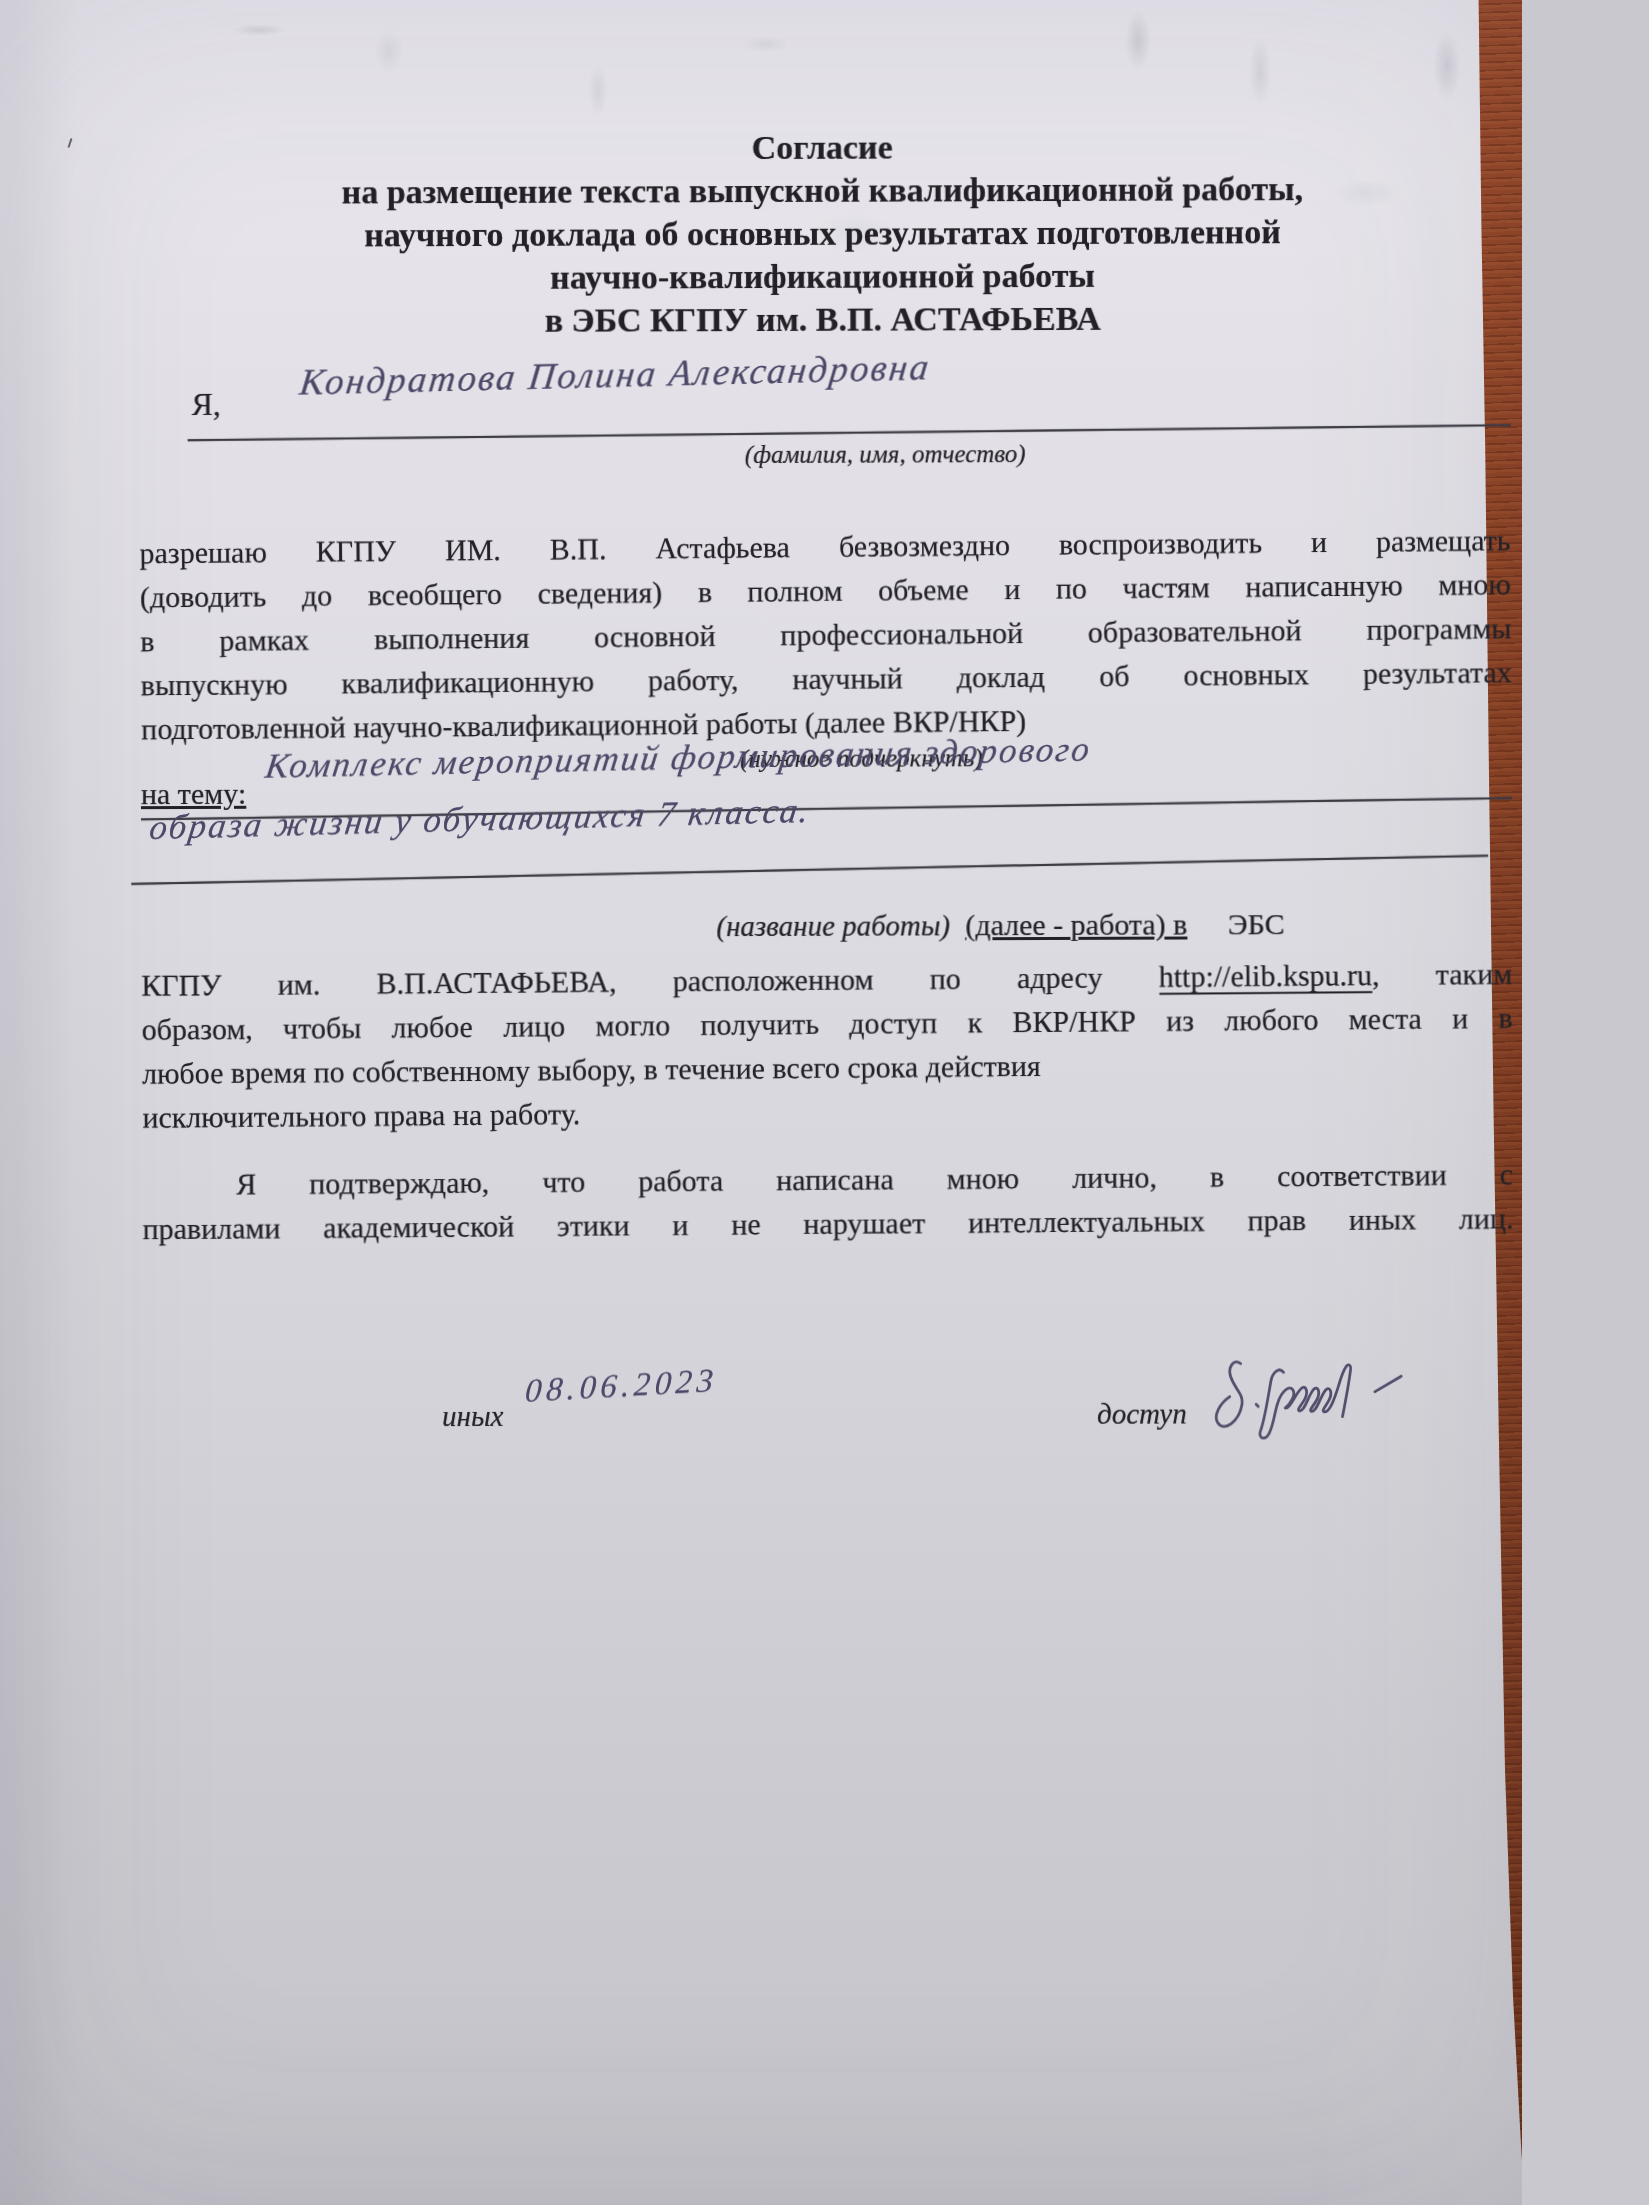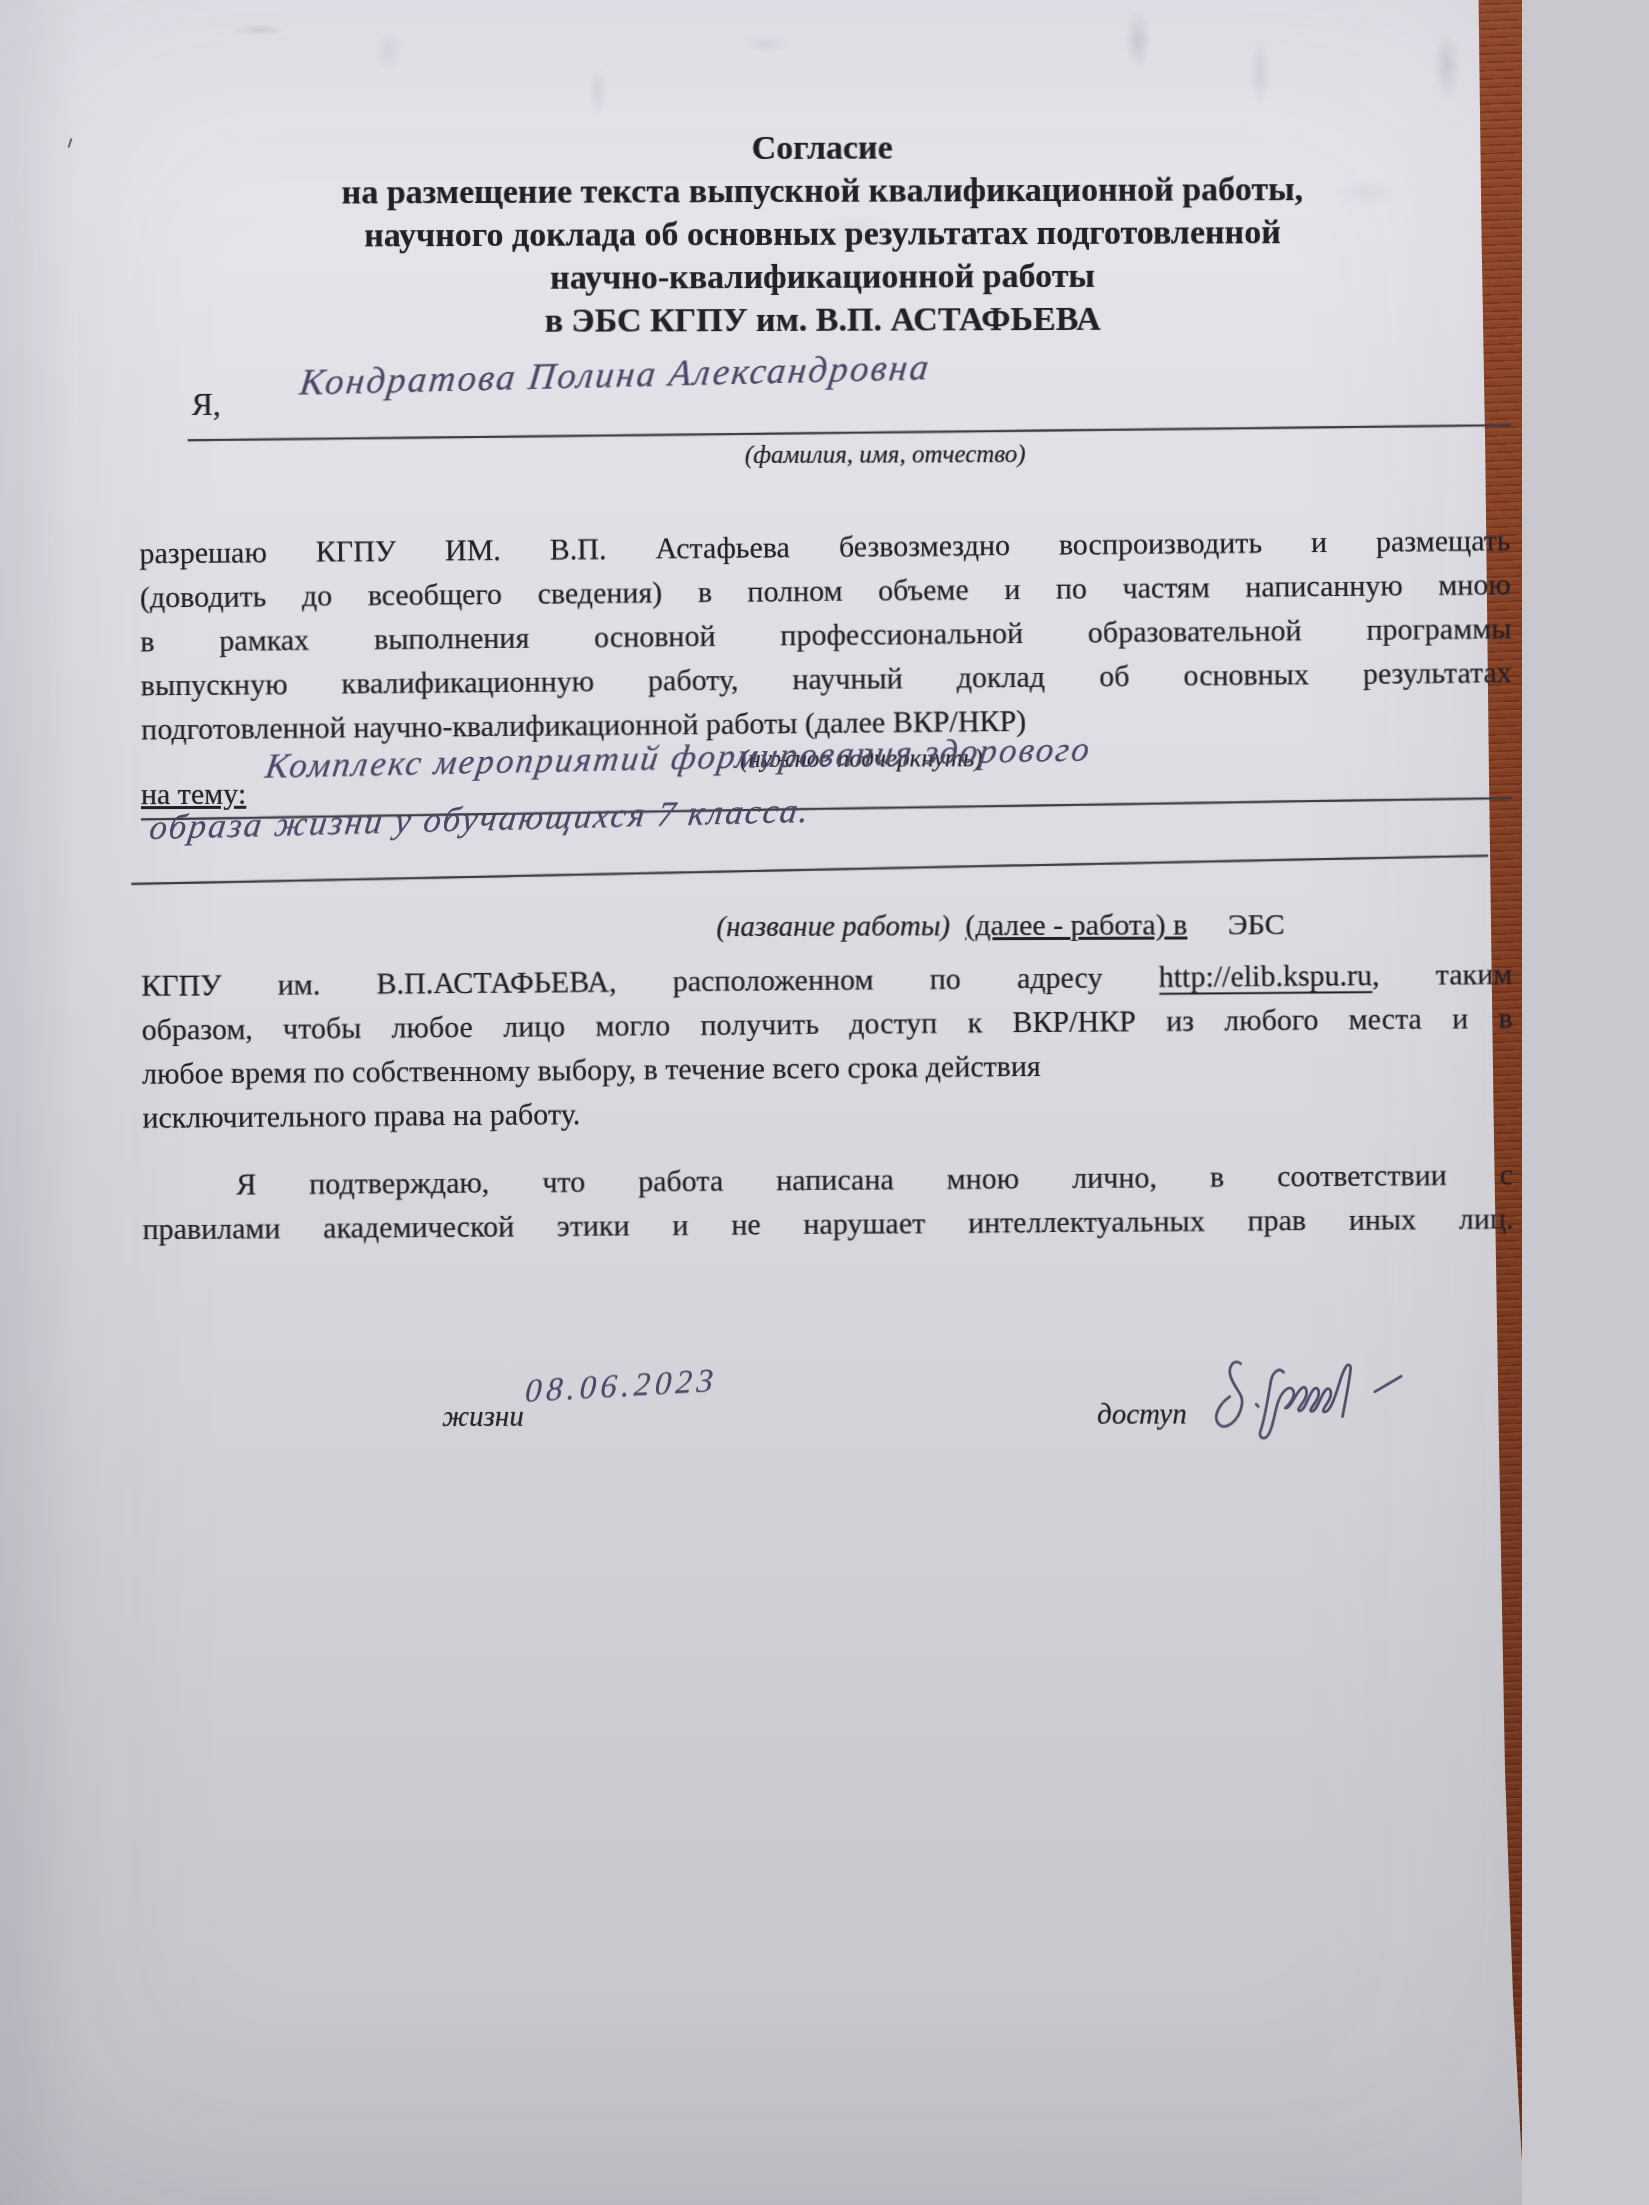--- a/index.html
+++ b/index.html
@@ -111,21 +111,21 @@
       <div class="bline just">образом, чтобы любое лицо могло получить доступ к ВКР/НКР из любого места и в</div>
       <div class="bline">любое время по собственному выбору, в течение всего срока действия</div>
       <div class="bline">исключительного права на работу.</div>
     </div>
 
     <div class="body-par printed" style="top:1158px;transform:rotate(-.25deg);">
       <div class="bline just" style="text-indent:94px;">Я подтверждаю, что работа написана мною лично, в соответствии с</div>
       <div class="bline just">правилами академической этики и не нарушает интеллектуальных прав иных лиц.</div>
     </div>
 
-    <div class="printed date-label" style="position:absolute;left:441px;top:1399px;">жизни</div>
+    <div class="printed date-label" style="position:absolute;left:441px;top:1399px;">иных</div>
     <div class="hand" style="position:absolute;left:523px;top:1372px;font-size:33px;letter-spacing:4.4px;transform:rotate(-3deg) skewX(-7deg);">08.06.2023</div>
     <div class="printed sig-label" style="position:absolute;left:1096px;top:1399px;">доступ</div>
 
     <svg style="position:absolute;left:1180px;top:1318px;" width="248" height="165" viewBox="0 0 450 300">
       <g fill="none" stroke="#494463" stroke-width="5" stroke-linecap="round" stroke-linejoin="round" opacity=".92">
         <path d="M108,86 C96,76 84,92 90,110 C98,134 114,140 110,162 C105,190 78,212 66,193 C58,180 70,158 88,146"></path>
         <path d="M136,160 l4,4"></path>
         <path d="M186,102 C178,92 166,102 163,118 C158,146 152,186 144,208 C139,222 152,228 160,212 C168,196 170,172 176,156 C182,138 196,124 203,134 C209,143 198,160 189,167 C197,170 208,140 219,131 C227,125 231,138 225,150 C219,162 210,169 214,172 C224,176 231,143 241,133 C249,126 253,139 247,151 C241,163 232,170 236,173 C246,177 253,144 263,134 C271,127 275,140 269,152 C263,164 255,171 259,174 C269,178 279,150 287,124 C291,110 296,98 300,92 C304,86 309,89 308,97 C305,122 298,158 293,183"></path>
         <path d="M352,138 L400,110"></path>
       </g>

